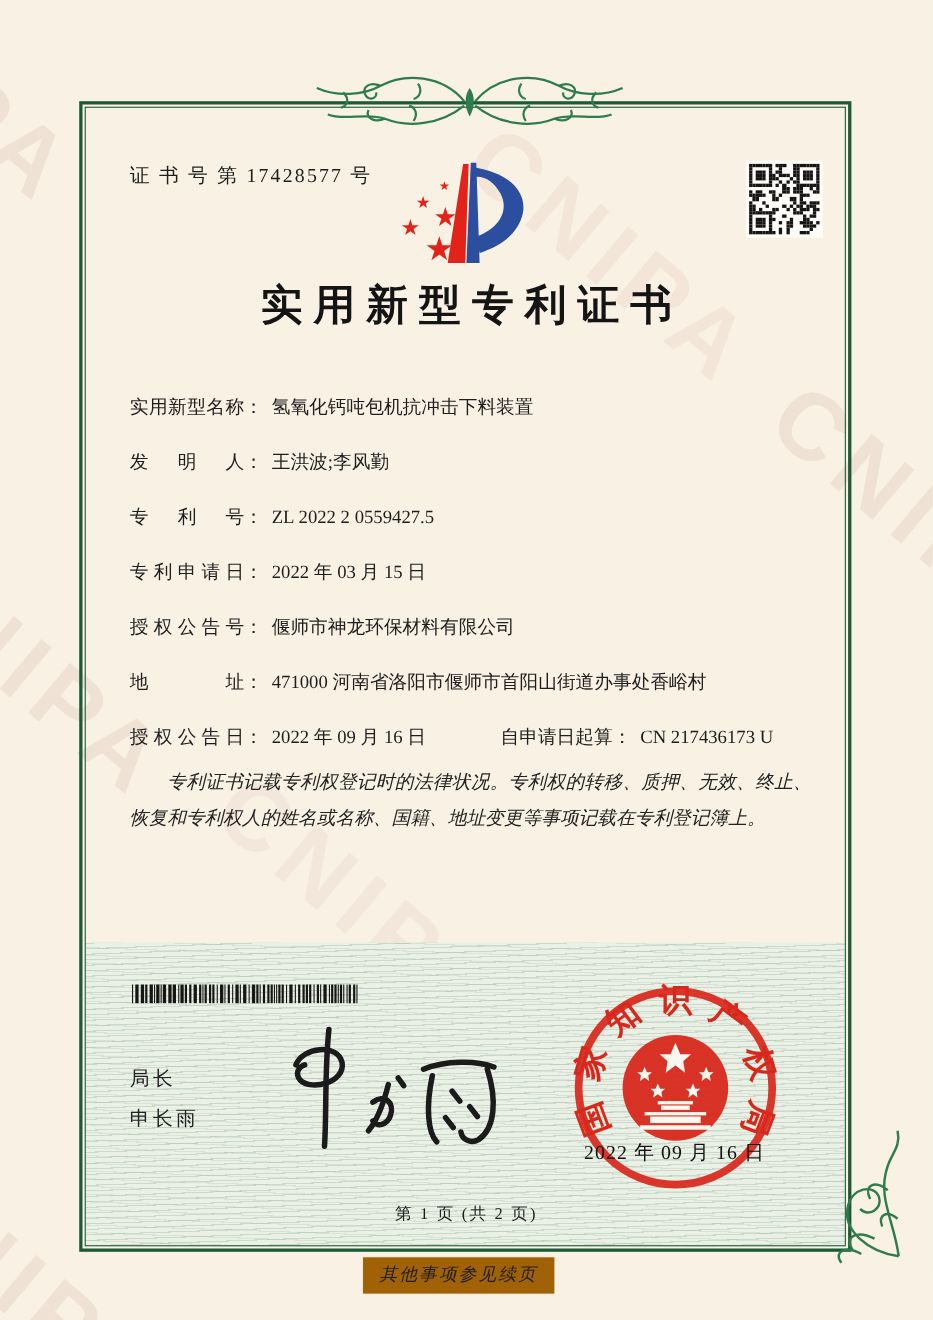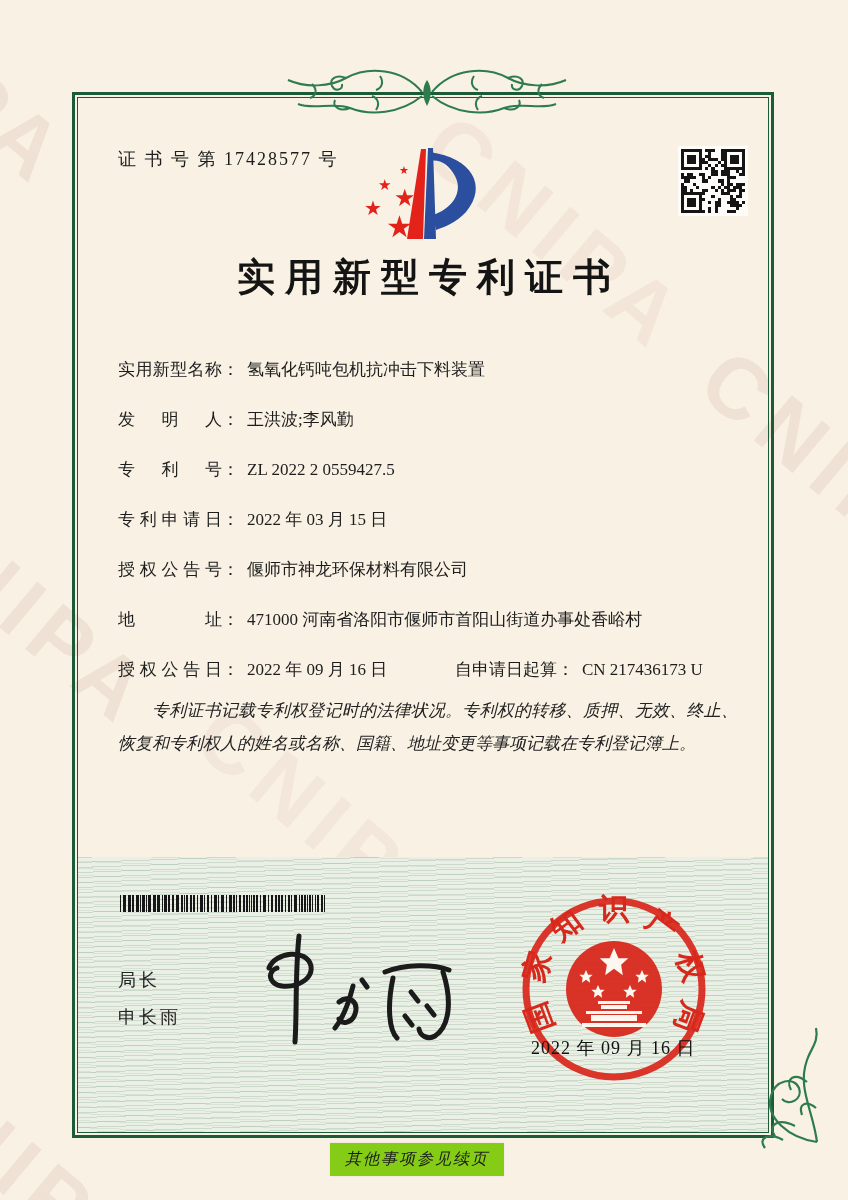--- a/index.html
+++ b/index.html
@@ -29,21 +29,21 @@
   .body-text{position:absolute;left:118px;top:694px;width:620px;font-size:17px;line-height:33px;
         text-align:justify;font-style:italic;color:#222;}
   .body-text p{margin:0;text-indent:2em;}
   .barcode{position:absolute;left:120px;top:895px;width:216px;height:17px;display:flex;align-items:stretch;}
   .director{position:absolute;left:118px;top:968px;font-size:18px;font-family:"Liberation Sans",sans-serif;color:#222;}
   .director div{margin-bottom:13px;letter-spacing:3px;font-family:Liberation Mono, monospace;}
   .signature{position:absolute;left:235px;top:928px;}
   .seal{position:absolute;left:519px;top:894px;}
   .seal-date{position:absolute;left:531px;top:1036px;font-size:18px;letter-spacing:1px;color:#111;z-index:7;}
   .page-info{position:absolute;left:0;top:1094px;width:100%;text-align:center;font-size:15px;letter-spacing:2px;}
-  .continuation{position:absolute;left:330px;top:1143px;background:#84cc16;padding:6px 15px;
+  .continuation{position:absolute;left:330px;top:1143px;background:#a16207;padding:6px 15px;
         font-size:16px;font-style:italic;letter-spacing:2px;box-shadow:0 0 2px rgba(0,0,0,.08);}
   .ornament{position:absolute;pointer-events:none;}
 </style>
 </head>
 <body>
 
 <div class="page">
 
   <div class="watermark" style="left:-150px;top:-70px;">CNIPA</div>
   <div class="watermark" style="left:468px;top:95px;color:rgba(205,165,145,.13);">CNIPA</div>
@@ -679,16 +679,17 @@
         <rect x="-13" y="16" width="26" height="4"></rect>
         <rect x="-28" y="22" width="56" height="3"></rect>
         <rect x="-23" y="26" width="46" height="6"></rect>
         <rect x="-32" y="34" width="64" height="4"></rect>
       </g>
     </g>
   </svg>
 
   <div class="seal-date">2022 年 09 月 16 日</div>
 
+  <div class="page-info">第 1 页 (共 2 页)</div>
 
   <div class="continuation">其他事项参见续页</div>
 
 </div>
 
 </body></html>

